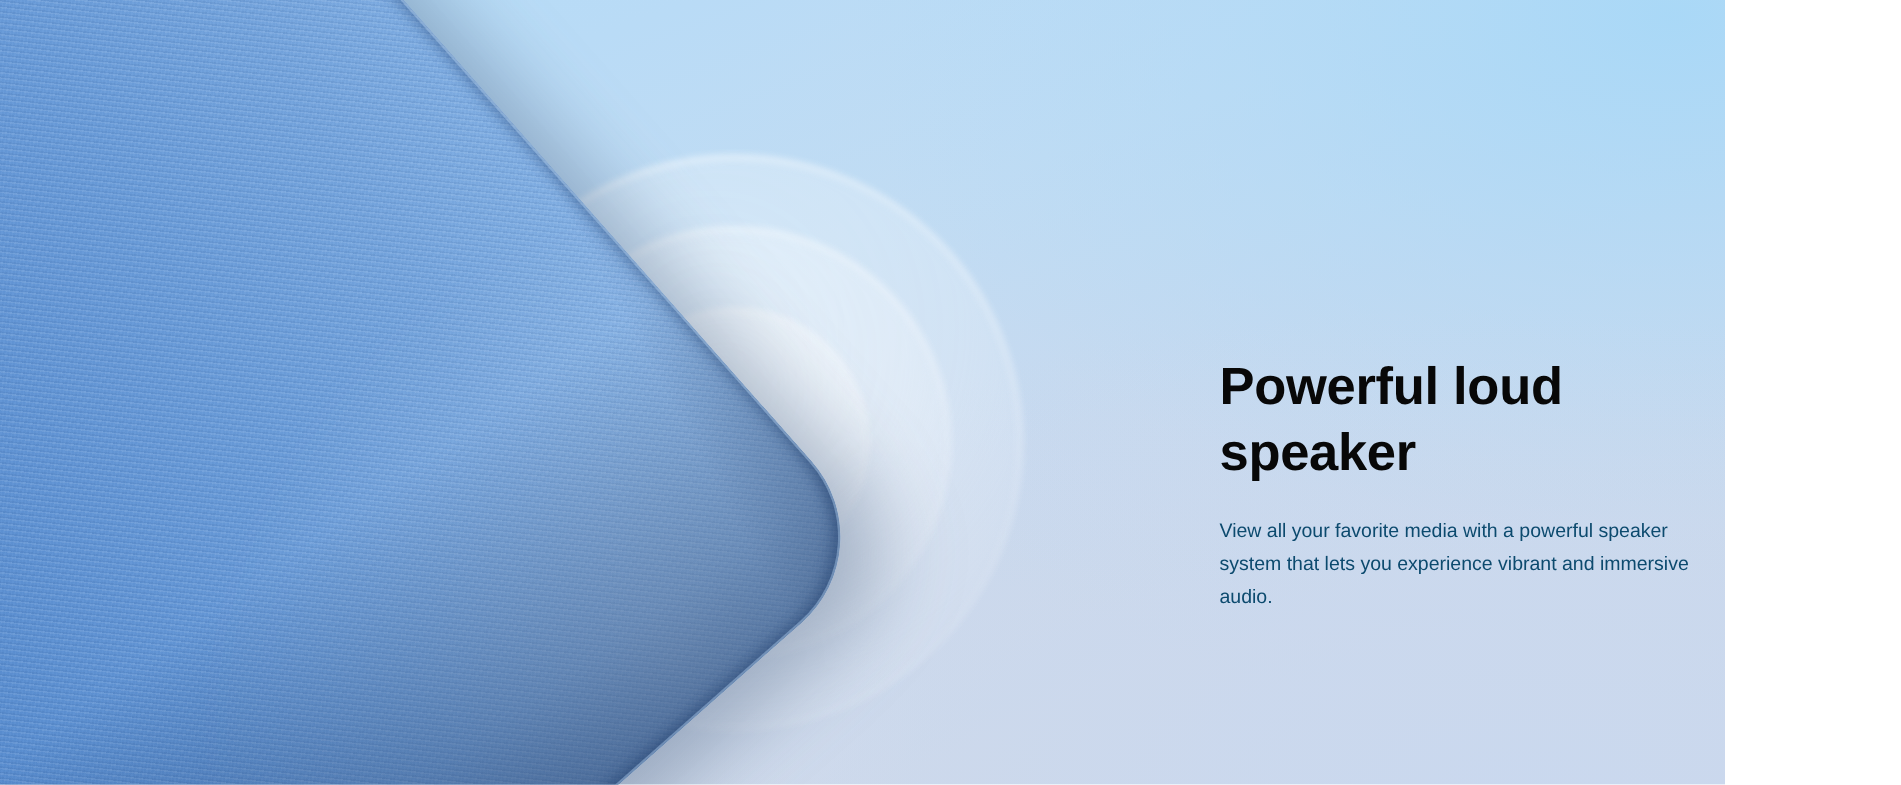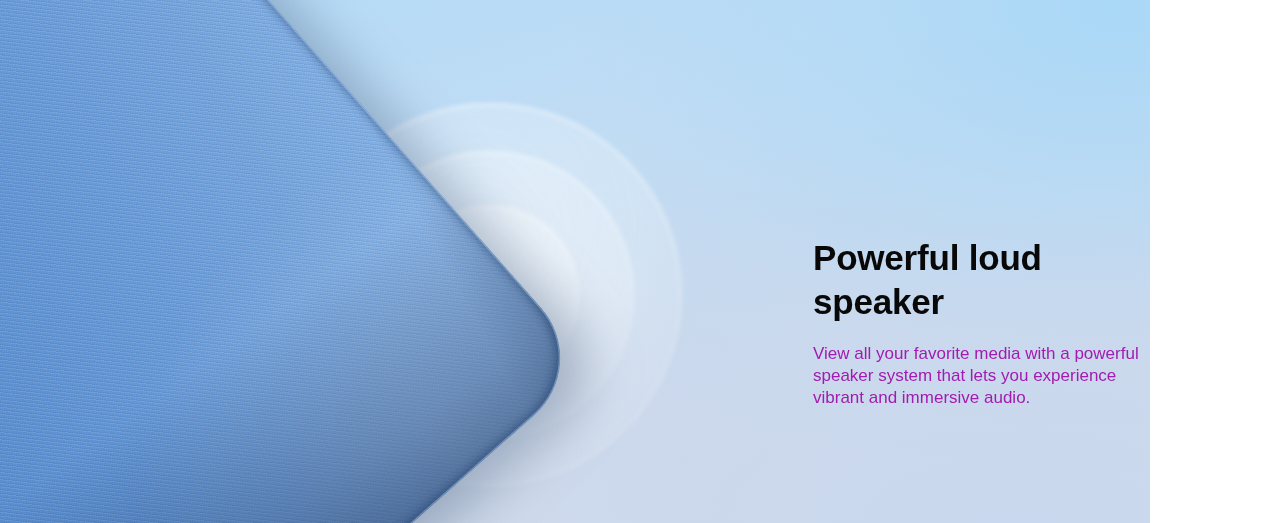--- a/index.html
+++ b/index.html
@@ -220,24 +220,24 @@
     font-size: 35px;
     line-height: 44px;
     font-weight: 700;
     letter-spacing: -0.2px;
     color: #080808;
     white-space: pre-line;
   }
   .copy-body {
     margin: 19px 0 0 0;
     font-family: "Liberation Sans", sans-serif;
-    font-size: 17px;
+    font-size: 13px;
     line-height: 22px;
     font-weight: 400;
-    color: #a21caf;
+    color: #0c4a6e;
     max-width: 340px;
   }
 </style>
 </head>
 <body>
 
 <div id="banner">
 
   <div class="bg-base"></div>
   <div class="bg-warm-tl"></div>

